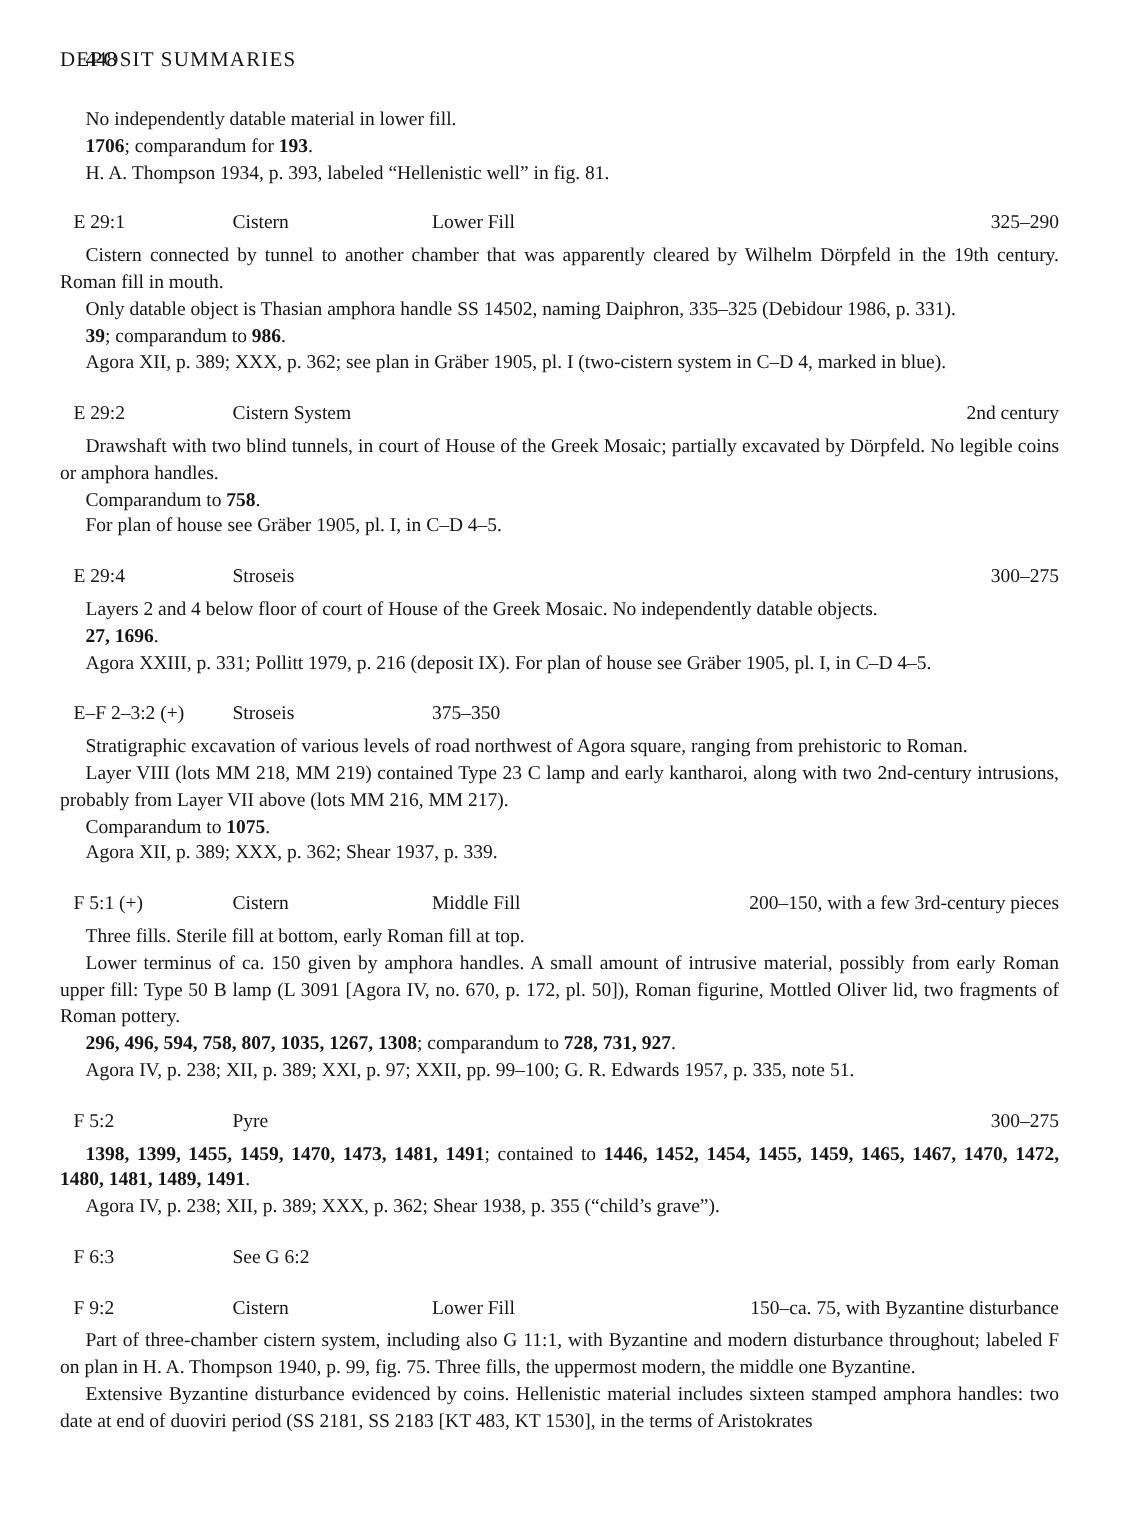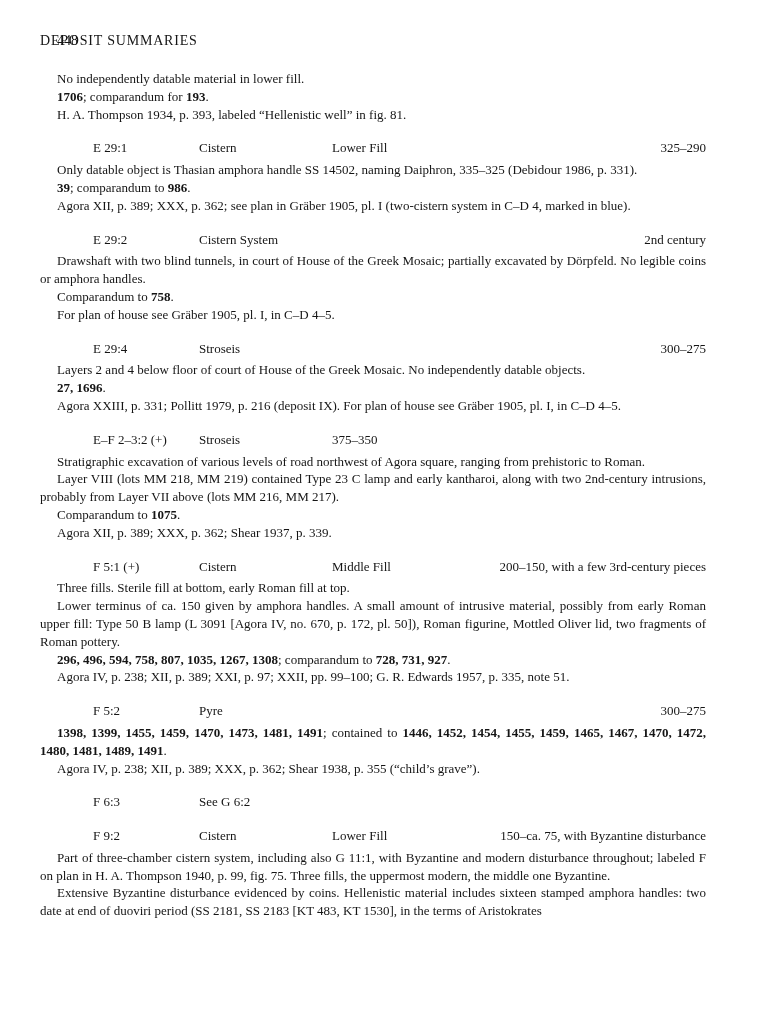--- a/index.html
+++ b/index.html
@@ -38,21 +38,21 @@
     text-indent:17px;
     text-align:justify;
   }
   .entry{margin-top:16px;}
   .entry-header{
     display:flex;
     align-items:baseline;
     padding-left:9px;
     margin-bottom:4px;
   }
-  .entry-header .id{flex:none;width:106px;margin-left:44px;}
+  .entry-header .id{flex:none;width:106px;}
   .entry-header .type{flex:none;width:133px;}
   .entry-header .fill{flex:1 1 auto;}
   .entry-header .date{flex:none;text-align:right;white-space:nowrap;}
   .b{font-weight:bold;}
   .i{}
 </style>
 </head>
 <body>
 
 <div class="page">
@@ -69,20 +69,21 @@
       </section>
     <div id="entries">
   <section class="entry">
     <div class="entry-header">
       <span class="col id">E 29:1</span>
       <span class="col type">Cistern</span>
       <span class="col fill">Lower Fill</span>
       <span class="col date"><span>325–290</span></span>
     </div>
     <div class="entry-body">
+            <p class="para"><span>Cistern connected by tunnel to another chamber that was apparently cleared by Wilhelm Dörpfeld in the 19th century. Roman fill in mouth.</span></p>
             <p class="para"><span>Only datable object is Thasian amphora handle SS 14502, naming Daiphron, 335–325 (Debidour 1986, p. 331).</span></p>
             <p class="para"><span class="b">39</span><span>; comparandum to </span><span class="b">986</span><span>.</span></p>
             <p class="para"><span class="i">Agora</span><span> XII, p. 389; XXX, p. 362; see plan in Gräber 1905, pl. I (two-cistern system in C–D 4, marked in blue).</span></p>
           </div>
   </section>
 
   <section class="entry">
     <div class="entry-header">
       <span class="col id">E 29:2</span>
       <span class="col type">Cistern System</span>

